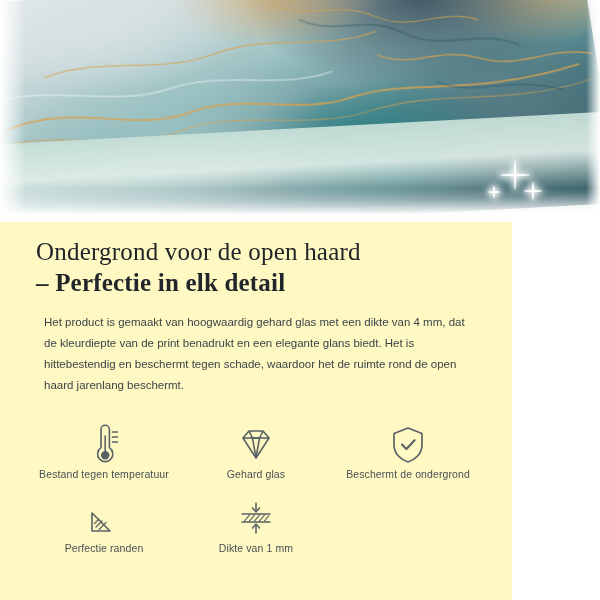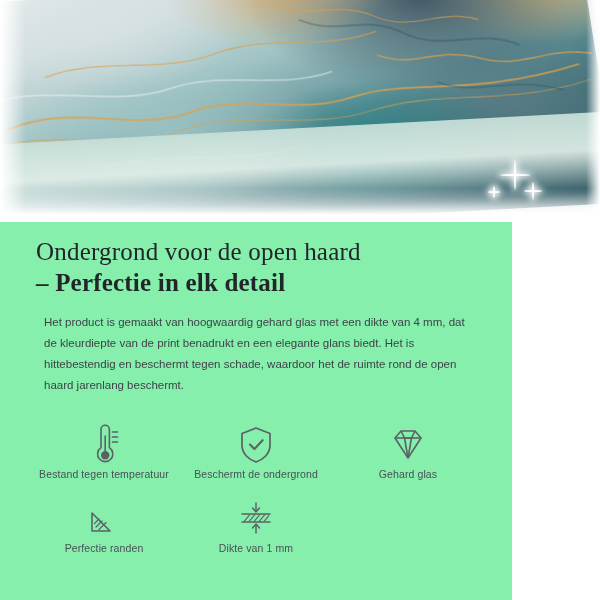--- a/index.html
+++ b/index.html
@@ -11,21 +11,21 @@
     height: 600px;
     background: #ffffff;
     font-family: "Liberation Sans", sans-serif;
     overflow: hidden;
   }
 
   #page {
     position: relative;
     width: 512px;
     height: 600px;
-    background: #86efac;
+    background: #fef9c3;
   }
 
   
   .hero {
     position: relative;
     width: 600px;
     height: 222px;
     overflow: hidden;
     background: #ffffff;
   }
@@ -228,41 +228,41 @@
           </g>
           <circle cx="21.2" cy="32.3" r="4.2" fill="#5a6266"></circle>
         </svg>
       </div>
       <div class="feature-label">Bestand tegen temperatuur</div>
     </div>
 
 
     <div class="feature">
       <div class="feature-icon">
-        <svg width="40" height="42" viewBox="0 0 40 42">
-          <path d="M20,4 L34,9.5 V21 C34,29.5 27.6,35.5 20,38 C12.4,35.5 6,29.5 6,21 V9.5 Z" fill="none" stroke="#5a6266" stroke-width="1.7" stroke-linejoin="round"></path>
-          <path d="M14,20.5 L18.4,25 L26.6,16.2" fill="none" stroke="#5a6266" stroke-width="2.1" stroke-linecap="round" stroke-linejoin="round"></path>
-        </svg>
-      </div>
-      <div class="feature-label">Beschermt de ondergrond</div>
-    </div>
-
-    <div class="feature">
-      <div class="feature-icon">
         <svg width="44" height="38" viewBox="0 0 44 38">
           <g fill="none" stroke="#5a6266" stroke-width="1.6" stroke-linejoin="round">
             <path d="M9,12 L15,5 H29 L35,12 L22,32 Z"></path>
             <path d="M9,12 H35"></path>
             <path d="M15,5 L18.5,12 L22,32"></path>
             <path d="M29,5 L25.5,12 L22,32"></path>
             <path d="M18.5,12 H25.5"></path>
           </g>
         </svg>
       </div>
       <div class="feature-label">Gehard glas</div>
+    </div>
+
+    <div class="feature">
+      <div class="feature-icon">
+        <svg width="40" height="42" viewBox="0 0 40 42">
+          <path d="M20,4 L34,9.5 V21 C34,29.5 27.6,35.5 20,38 C12.4,35.5 6,29.5 6,21 V9.5 Z" fill="none" stroke="#5a6266" stroke-width="1.7" stroke-linejoin="round"></path>
+          <path d="M14,20.5 L18.4,25 L26.6,16.2" fill="none" stroke="#5a6266" stroke-width="2.1" stroke-linecap="round" stroke-linejoin="round"></path>
+        </svg>
+      </div>
+      <div class="feature-label">Beschermt de ondergrond</div>
     </div>
 
     <div class="feature">
       <div class="feature-icon">
         <svg width="40" height="38" viewBox="0 0 40 38">
           <path d="M8,31 V13 L26,31 Z" fill="none" stroke="#5a6266" stroke-width="1.6" stroke-linejoin="round"></path>
           <g stroke="#5a6266" stroke-width="1.2" stroke-linecap="round">
             <line x1="12" y1="27" x2="18" y2="21"></line>
             <line x1="15" y1="29.5" x2="22" y2="22.5"></line>
             <line x1="10.5" y1="23.5" x2="15" y2="19"></line>

